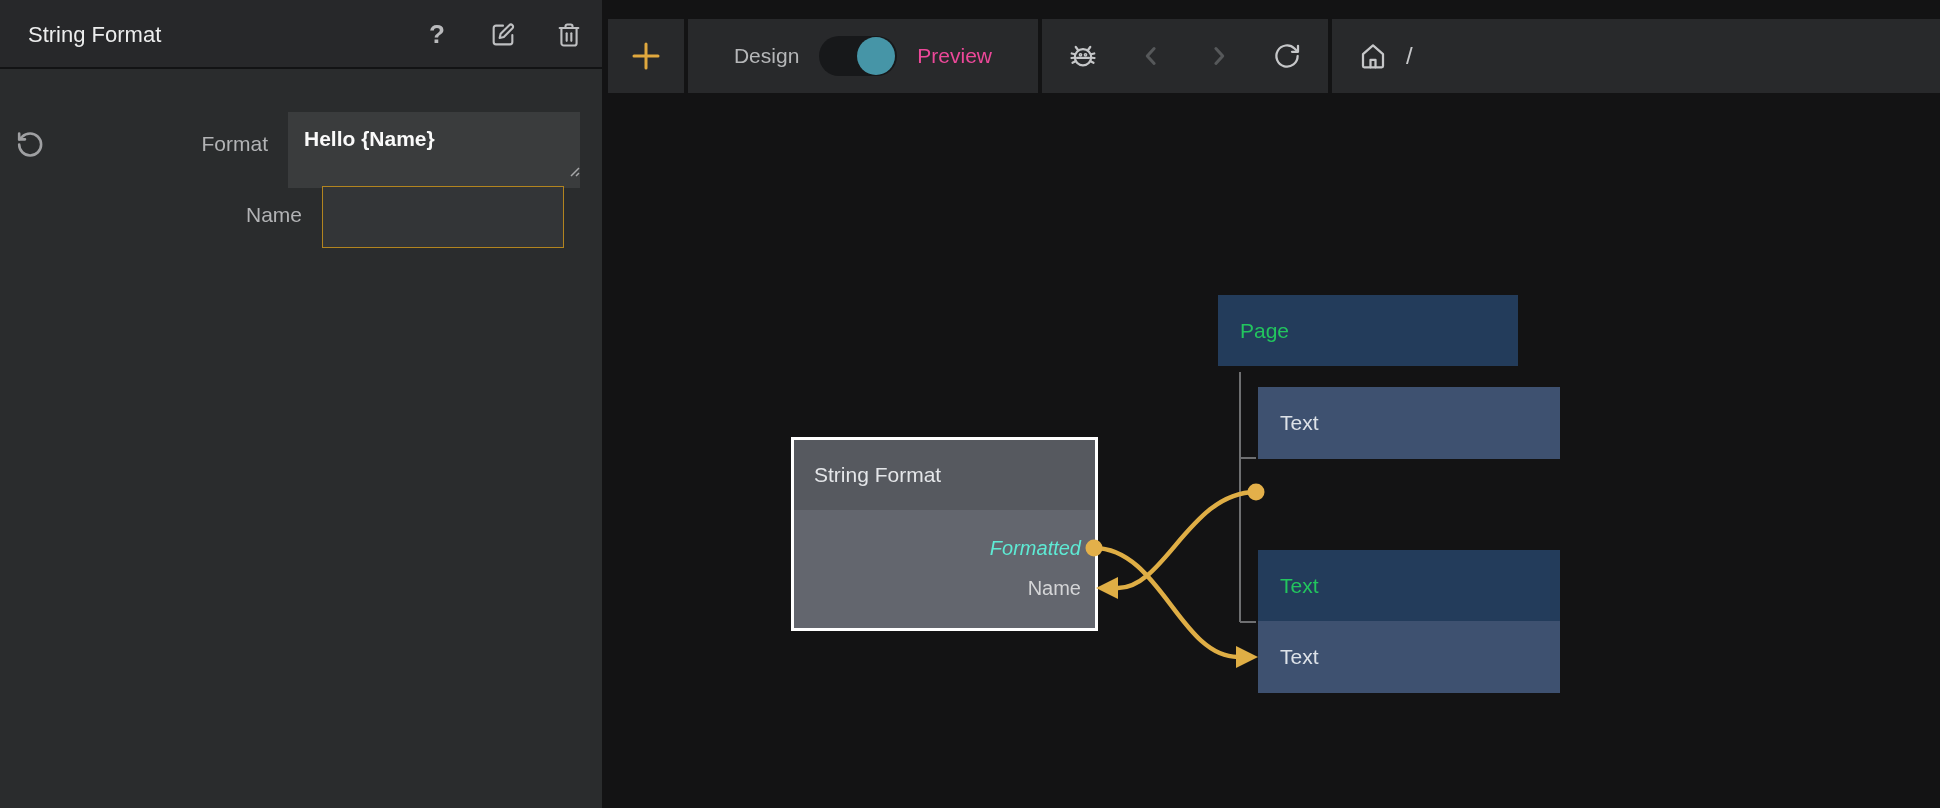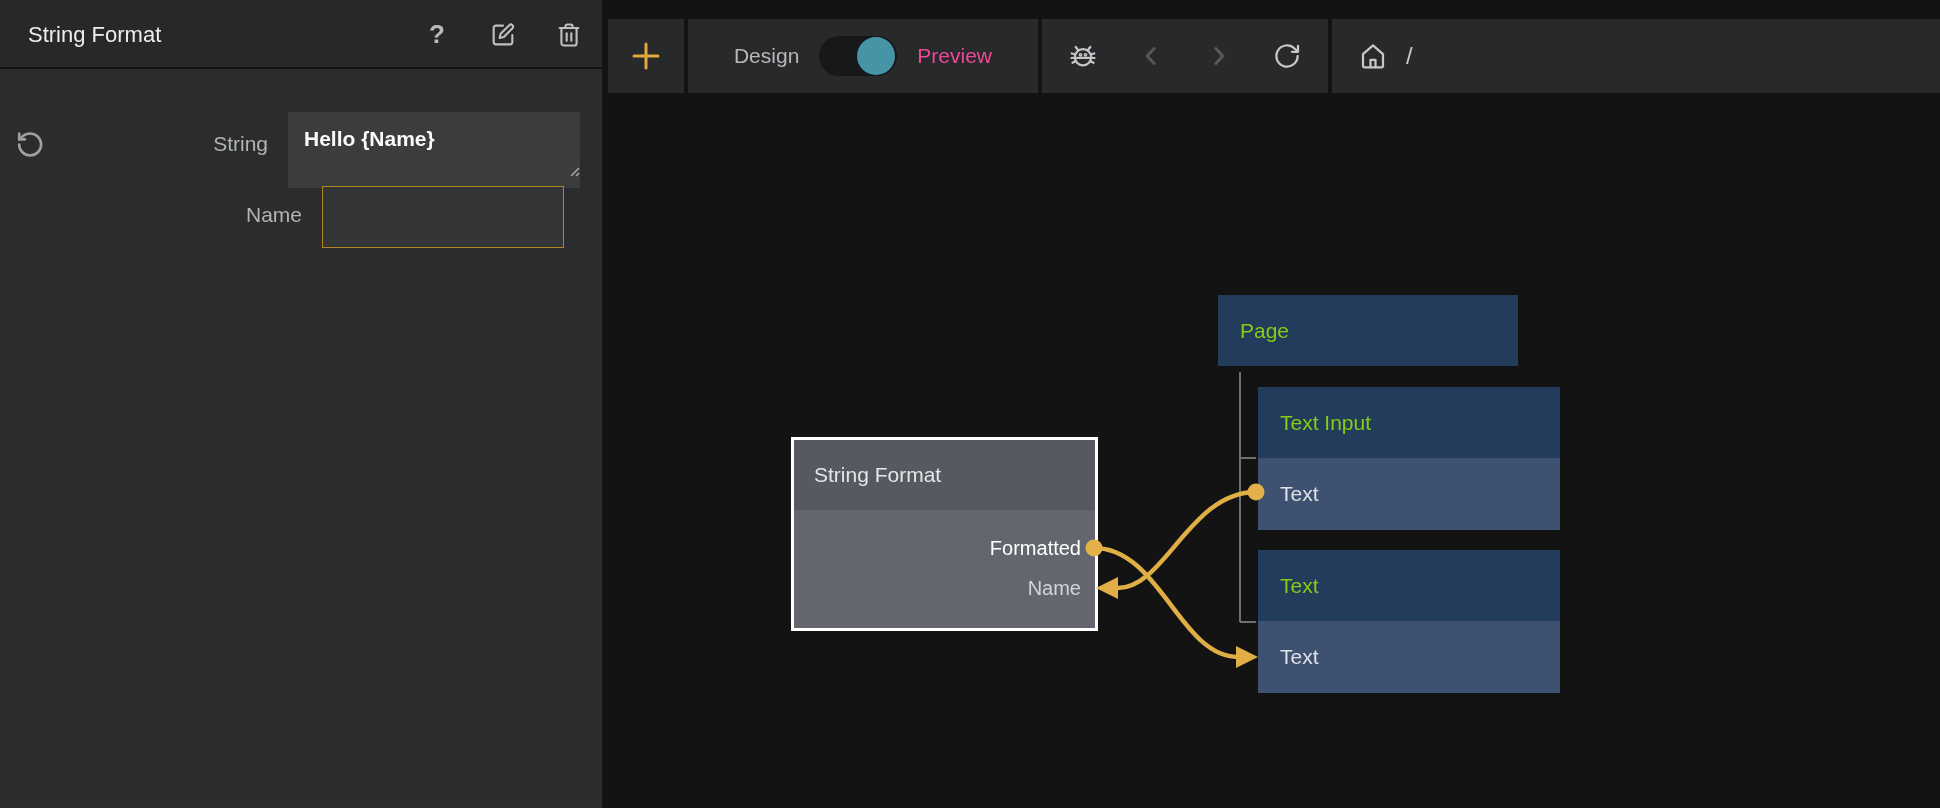--- a/index.html
+++ b/index.html
@@ -86,52 +86,51 @@
   .tb-icon { background:none; border:none; cursor:pointer; width:34px; height:34px; display:flex; align-items:center; justify-content:center; }
   .tb-icon svg { width:30px; height:30px; fill:none; stroke-linecap:round; stroke-linejoin:round; }
   .icon-lit svg  { stroke:#c6c7c9; stroke-width:1.8; }
   .icon-dim svg  { stroke:#56585a; stroke-width:2.4; }
   .crumb-slash { font-size:24px; color:#c6c7c9; }
 
   
   .node { position:absolute; cursor:pointer; }
   .node-title {
     height:71px; line-height:71px; padding-left:22px;
-    font-size:21px; color:#84cc16;
+    font-size:21px; color:#22c55e;
   }
   .blue-head { background:#233c5b; }
   .blue-row  { background:#3e5170; height:72px; line-height:72px; padding-left:22px; font-size:21px; color:#dde2e8; }
 
   .page-node       { left:1218px; top:295px; width:300px; height:71px; background:#233c5b; }
   .text-input-node { left:1258px; top:387px; width:302px; }
   .text-node       { left:1258px; top:550px; width:302px; }
 
   .sf-node {
     left:791px; top:437px; width:307px; height:194px;
     border:3px solid #ffffff; background:#63666e;
   }
   .sf-header { height:70px; line-height:70px; padding-left:20px; background:#56595f; font-size:21px; color:#e4e6e9; }
   .sf-port {
     position:absolute; right:14px; height:28px; line-height:28px;
     font-size:20px; text-align:right; cursor:crosshair;
   }
-  .port-formatted { top:94px;  color:#ffffff; }
+  .port-formatted { top:94px;  color:#5eead4;font-style:italic; }
   .port-name      { top:134px; color:#d4d5d7; }
 
   .overlay { position:absolute; left:0; top:0; width:1940px; height:808px; z-index:3; pointer-events:none; }
 </style>
 </head>
 <body>
 
 <div class="node page-node">
   <div class="node-title">Page</div>
 </div>
 
 <div class="node text-input-node">
-  <div class="node-title blue-head">Text Input</div>
   <div class="blue-row">Text</div>
 </div>
 
 <div class="node text-node">
   <div class="node-title blue-head">Text</div>
   <div class="blue-row">Text</div>
 </div>
 
 <div class="node sf-node">
   <div class="sf-header">String Format</div>
@@ -178,21 +177,21 @@
     </div>
   </div>
 
   <button class="icon-btn undo-btn">
     <svg viewBox="0 0 24 24">
       <path d="M4 12a8.5 8.5 0 1 0 8.5-8.5c-2.4 0-4.6.9-6.3 2.6L4 8"></path>
       <path d="M4 3.5V8h4.5"></path>
     </svg>
   </button>
 
-  <div class="prop-label label-format">String</div>
+  <div class="prop-label label-format">Format</div>
   <div class="format-textarea">Hello {Name}</div>
   <div class="resize-grip" style="left:566px; top:163px;">
     <svg viewBox="0 0 14 14">
         <path d="M13 5 L5 13 M13 10 L10 13" fill="none"></path>
       </svg>
   </div>
 
   <div class="prop-label label-name">Name</div>
   <input class="name-input" type="text" value="" style="">
 </aside>

